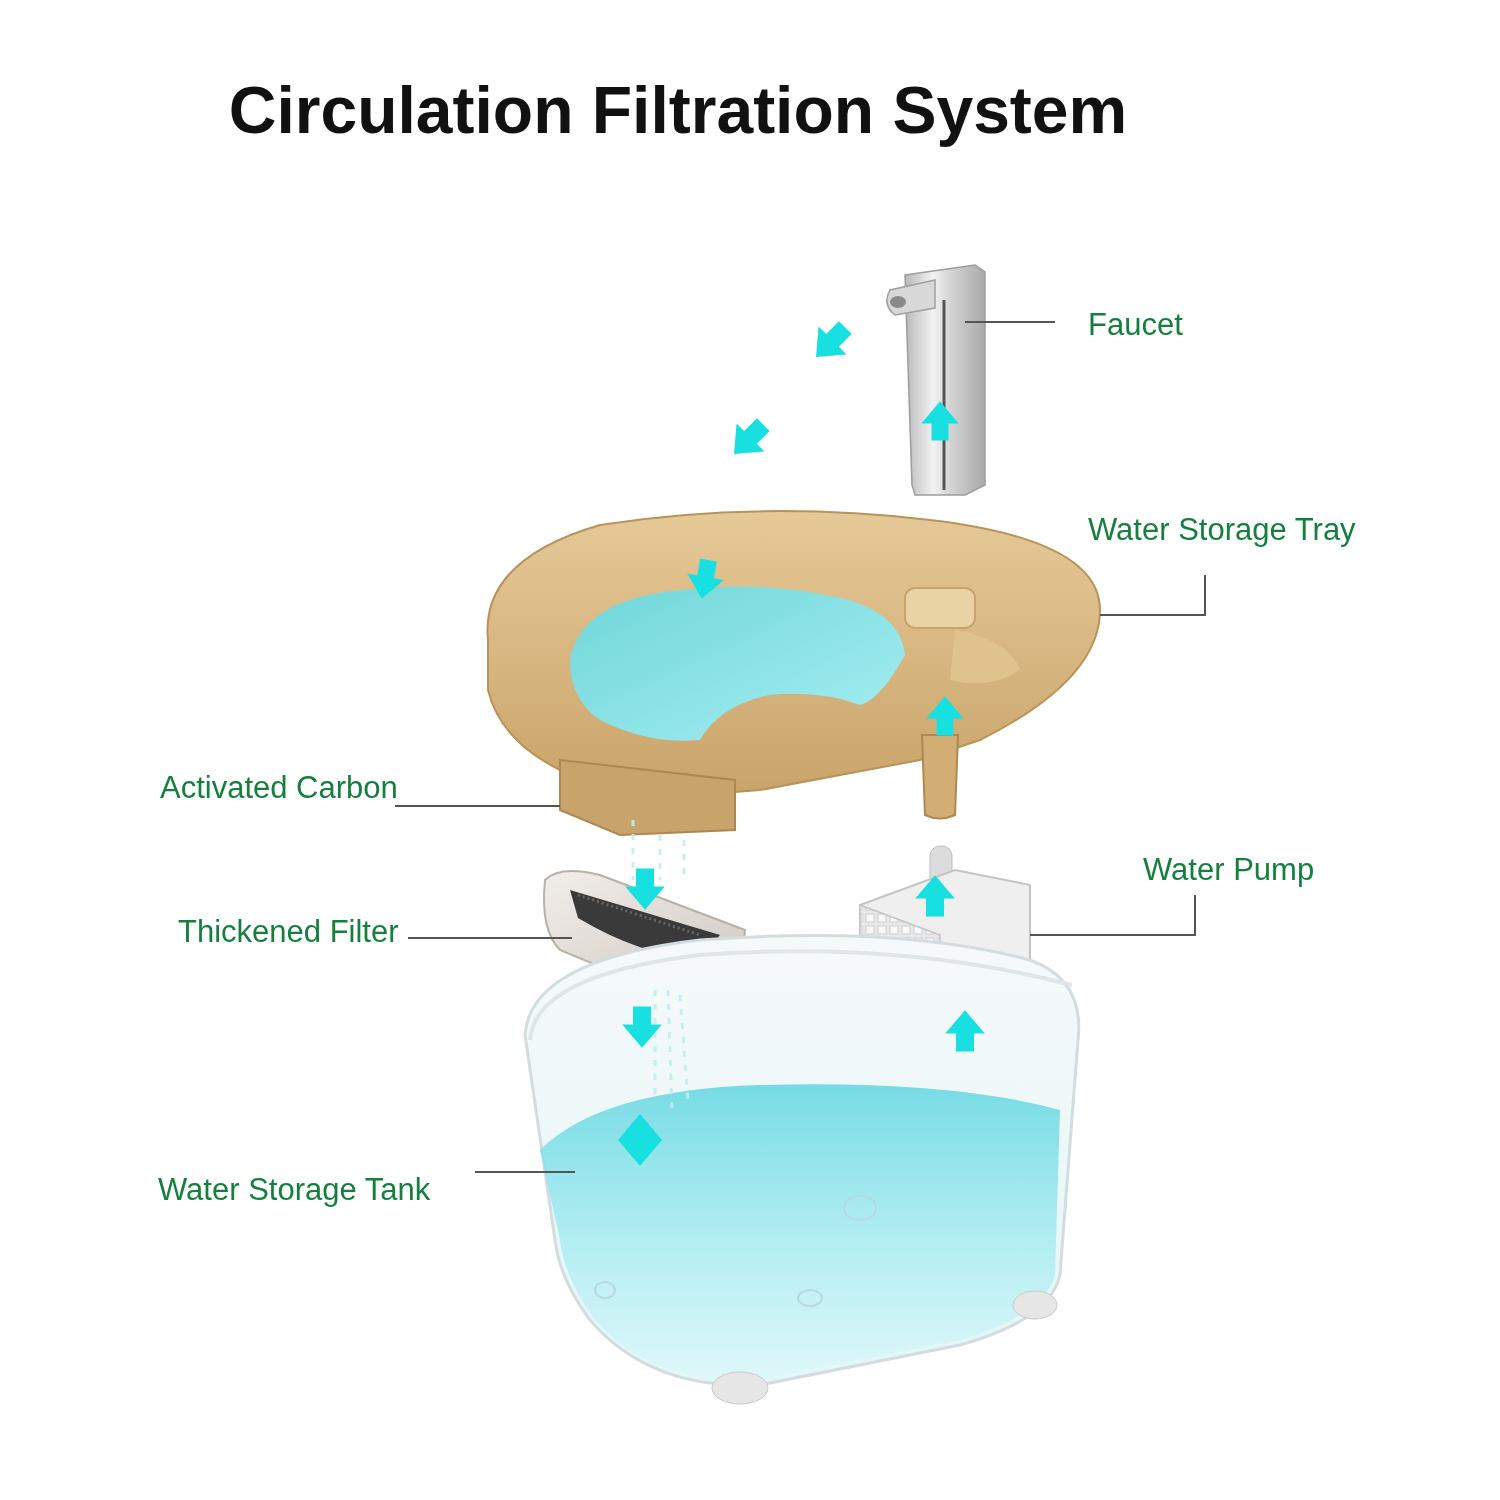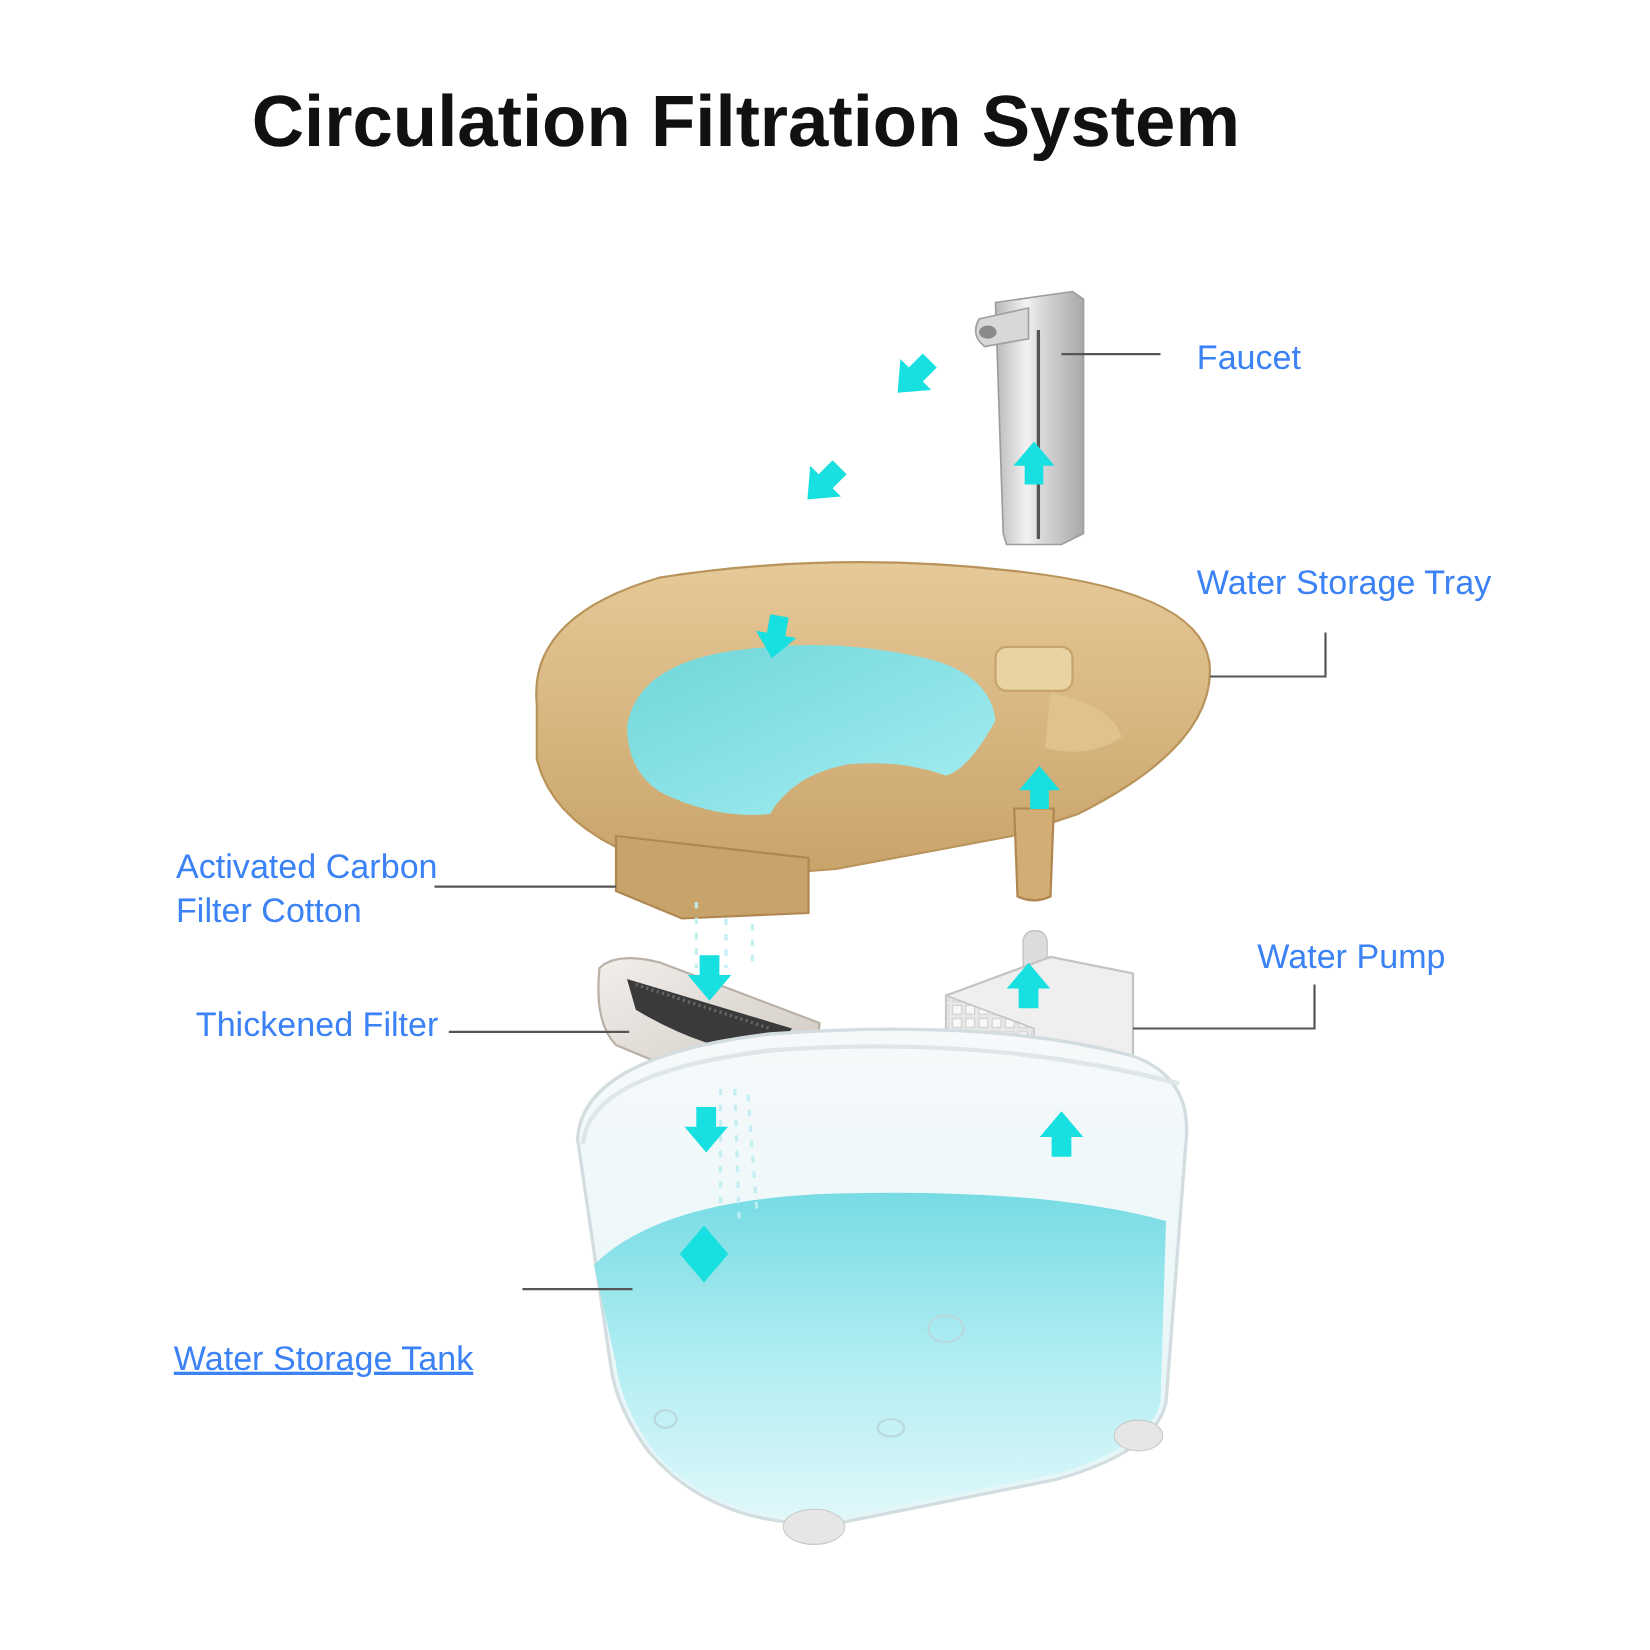--- a/index.html
+++ b/index.html
@@ -1,18 +1,18 @@
 <!DOCTYPE html>
 <html><head>
   <meta charset="utf-8">
   <style>
     html, body { margin: 0; padding: 0; background: #ffffff; }
     body { width: 1500px; height: 1500px; position: relative; overflow: hidden; font-family: "Liberation Sans", sans-serif; }
     .title { position: absolute; left: 0; top: 72px; width: 1356px; text-align: center; font-size: 66px; font-weight: bold; color: #111111; letter-spacing: 0px; }
-    .label { position: absolute; font-size: 31px; color: #3b82f6; line-height: 40px; white-space: nowrap; }
+    .label { position: absolute; font-size: 31px; color: #15803d; line-height: 40px; white-space: nowrap; }
     .label .line { display: block; }
     svg.art { position: absolute; left: 0; top: 0; }
   </style>
 </head>
 <body>
 
 <div class="title">Circulation Filtration System</div>
 
 <svg class="art" width="1500" height="1500" viewBox="0 0 1500 1500">
   <defs>
@@ -126,17 +126,16 @@
     <line x1="408" y1="938" x2="572" y2="938"></line>
     <polyline points="1030,935 1195,935 1195,895"></polyline>
     <line x1="475" y1="1172" x2="575" y2="1172"></line>
   </g>
 </svg>
 
 <div class="label" style="left:1088px; top:305px;">Faucet</div>
 <div class="label" style="left:1088px; top:510px;text-align:right;">Water Storage Tray</div>
 <div class="label" style="left:160px; top:748px;margin-top:20px;">
   <span class="line">Activated Carbon</span>
-  <span class="line">Filter Cotton</span>
 </div>
 <div class="label" style="left:1143px; top:850px;">Water Pump</div>
 <div class="label" style="left:152px; top:912px;margin-left:26px;">Thickened Filter</div>
-<div class="label" style="left:158px; top:1215px;text-decoration:underline;">Water Storage Tank</div>
+<div class="label" style="left:158px; top:1170px;">Water Storage Tank</div>
 
 </body></html>

